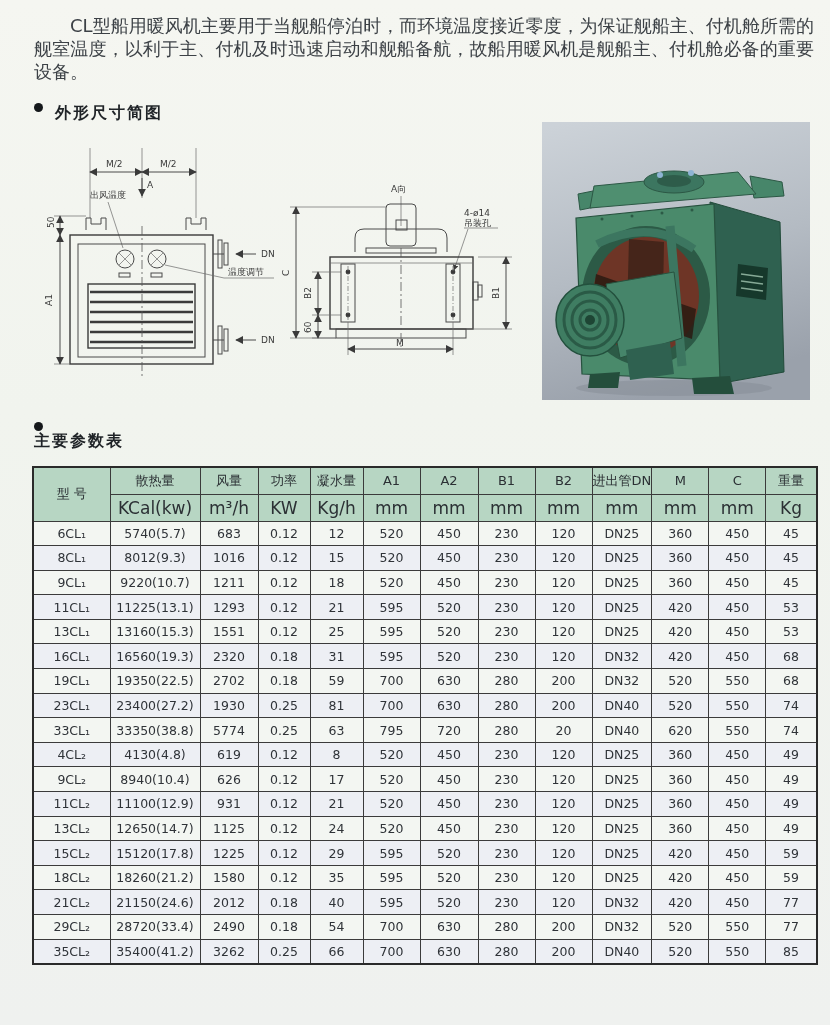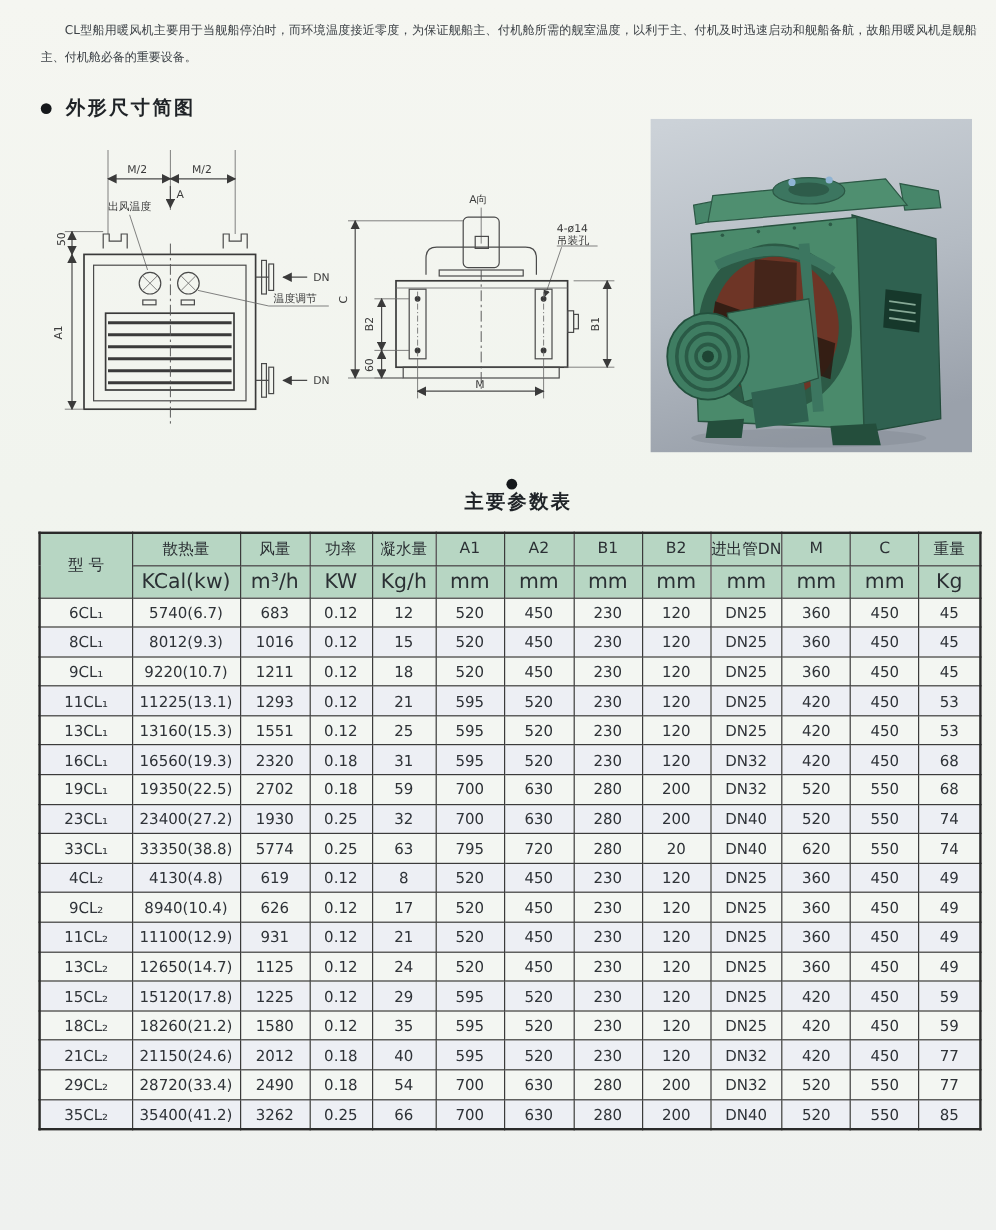--- a/index.html
+++ b/index.html
@@ -2,23 +2,23 @@
 <html><head>
 <meta charset="utf-8">
 <style>
   * { margin:0; padding:0; box-sizing:border-box; }
   html,body { width:830px; height:1025px; }
   body {
     font-family:"DejaVu Sans","Liberation Sans",sans-serif;
     background:linear-gradient(180deg,#f5f6f1 0%,#f1f4ee 40%,#eff1ef 100%);
     color:#3a3f44; overflow:hidden; position:relative;
   }
-  .intro { margin:14px 16px 0 34px; font-size:10px; line-height:23px; text-align:justify; color:#3c4146;}
+  .intro { margin:14px 16px 0 34px; font-size:18px; line-height:23px; text-align:justify; color:#3c4146;}
   .intro p { text-indent:2em; }
-  .section-head { display:flex; align-items:center; margin-left:34px; font-size:16px; font-weight:bold; color:#1f2327; letter-spacing:2px;}
+  .section-head { display:flex; margin-left:34px; font-size:16px; font-weight:bold; color:#1f2327; letter-spacing:2px;}
   .section-head .bullet { width:9px; height:9px; border-radius:50%; background:#15181b; margin-right:12px; flex:none;}
   #dims-head { margin-top:20px; }
   #params-head { margin-top:10px;flex-direction:column; }
   .figures { position:relative; height:286px; margin-top:2px; }
   .figures svg { position:absolute; }
   #front-view { left:28px; top:0; }
   #side-view  { left:278px; top:0; }
   #photo      { left:542px; top:-4px; }
   .dwg-text { font-size:9px; fill:#3a3a3a; font-family:"DejaVu Sans","Liberation Sans",sans-serif;}
   .dwg-line { stroke:#4a4a4a; stroke-width:1; fill:none;}
@@ -287,21 +287,21 @@
         <th class="unit">mm</th>
         <th class="unit">mm</th>
         <th class="unit">mm</th>
         <th class="unit">mm</th>
         <th class="unit">Kg</th>
       </tr>
     </thead>
     <tbody>
       <tr>
         <td>6CL₁</td>
-        <td>5740(6.7)</td>
+        <td>5740(5.7)</td>
         <td>683</td>
         <td>0.12</td>
         <td>12</td>
         <td>520</td>
         <td>450</td>
         <td>230</td>
         <td>120</td>
         <td>DN25</td>
         <td>360</td>
         <td>450</td>
@@ -395,21 +395,21 @@
         <td>DN32</td>
         <td>520</td>
         <td>550</td>
         <td>68</td>
       </tr>
       <tr>
         <td>23CL₁</td>
         <td>23400(27.2)</td>
         <td>1930</td>
         <td>0.25</td>
-        <td>32</td>
+        <td>81</td>
         <td>700</td>
         <td>630</td>
         <td>280</td>
         <td>200</td>
         <td>DN40</td>
         <td>520</td>
         <td>550</td>
         <td>74</td>
       </tr>
       <tr>

